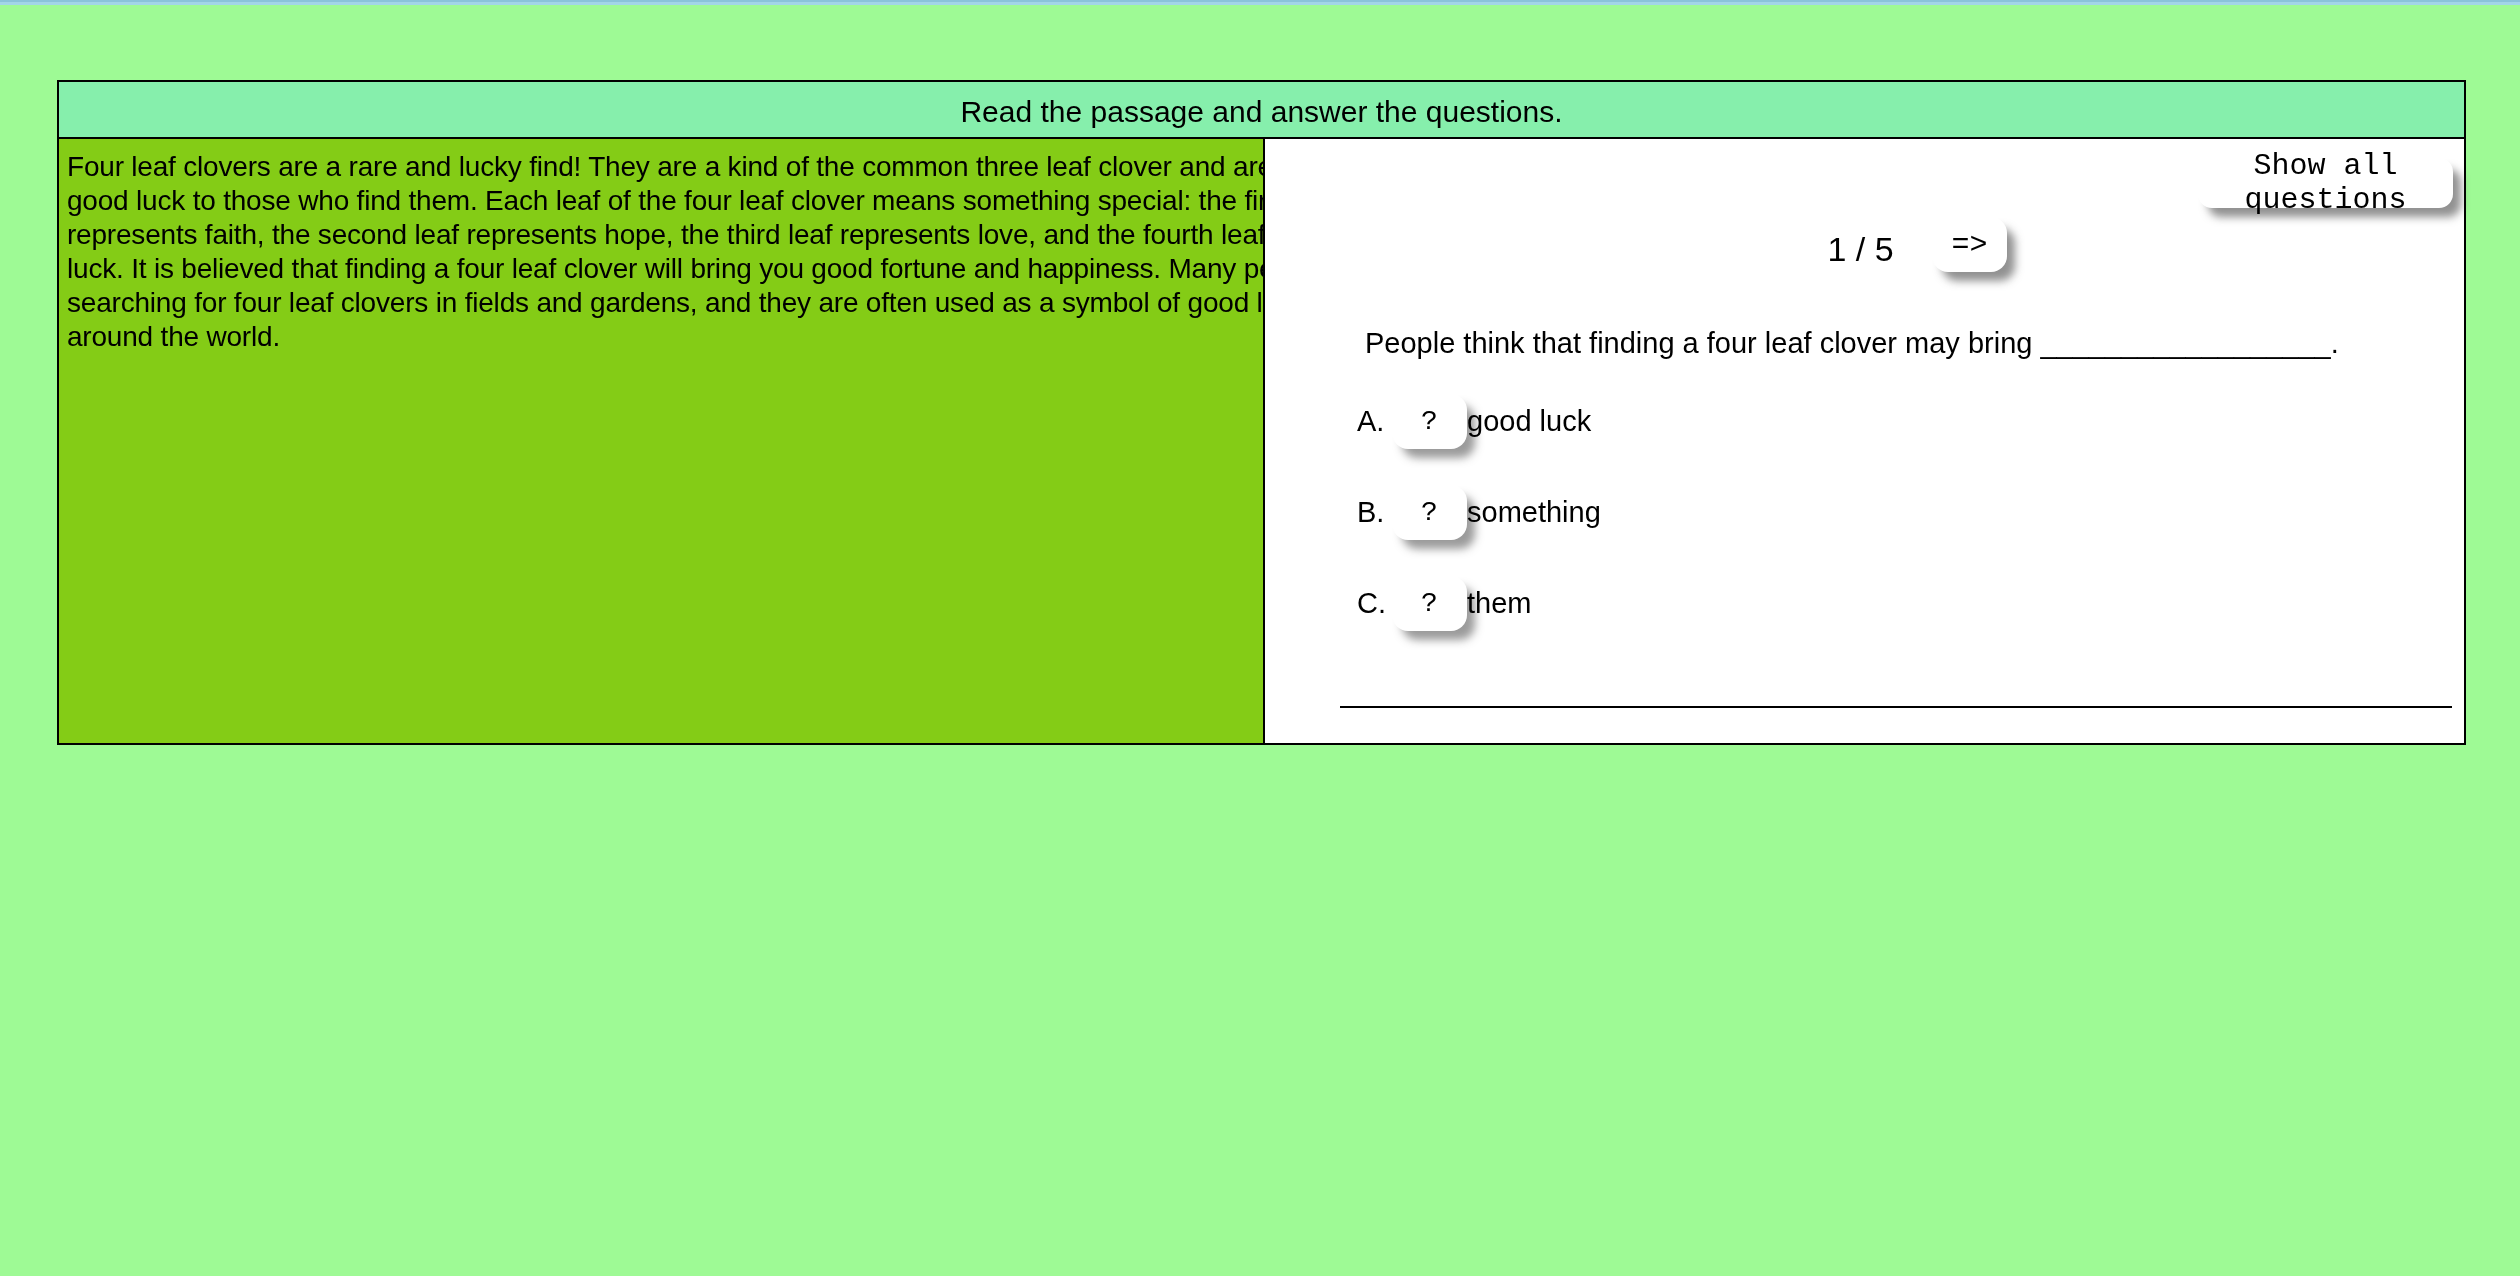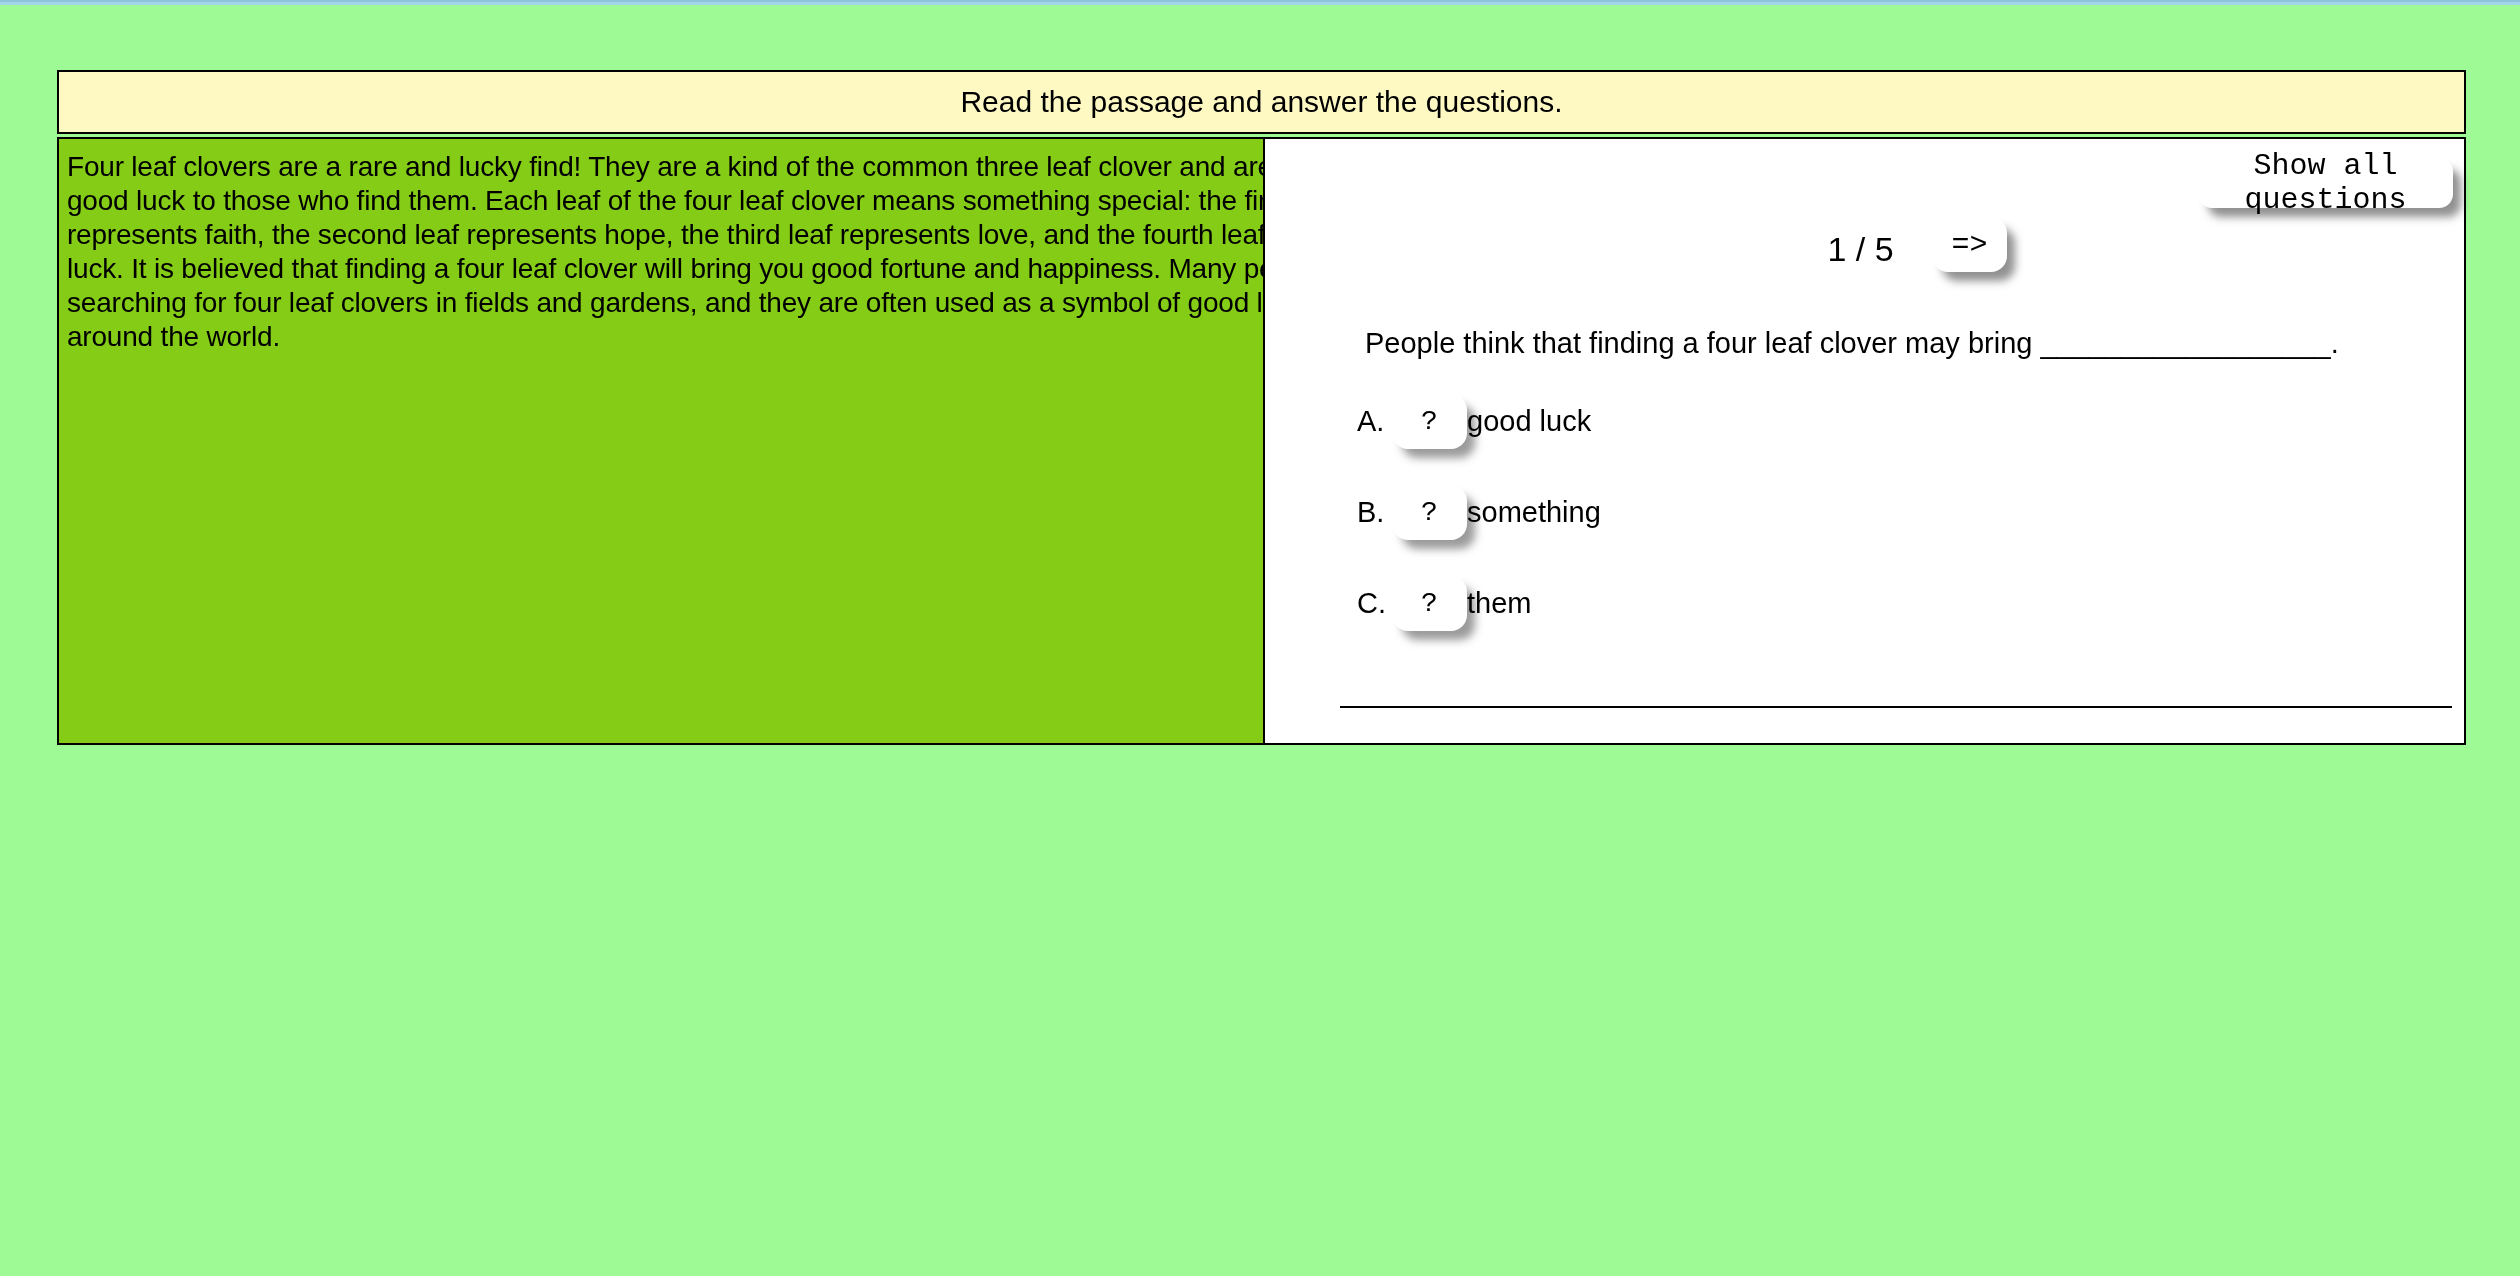--- a/index.html
+++ b/index.html
@@ -13,22 +13,22 @@
   body{
     width:2520px;height:1276px;position:relative;overflow:hidden;
     background:var(--page-bg);
     font-family:"Liberation Sans", sans-serif;color:#000;
   }
   .top-strip{
     position:absolute;left:0;top:0;width:2520px;height:5px;
     background:var(--top-strip);border-top:2px solid var(--top-strip-edge);
   }
   .title-bar{
-    position:absolute;left:57px;top:70px;width:2409px;height:64px;
-    background:#fef9c3;border:2px solid var(--panel-border);
+    position:absolute;left:57px;top:80px;width:2409px;height:64px;
+    background:#86efac;border:2px solid var(--panel-border);
     display:flex;align-items:center;justify-content:center;
     font-size:30px;
   }
   .passage-panel{
     position:absolute;left:57px;top:137px;width:1424px;height:608px;
     background:#84cc16;border:2px solid var(--panel-border);
     padding:11px 34px 11px 8px;
   }
   .passage-text{
     font-size:28px;line-height:34px;letter-spacing:-0.2px;

